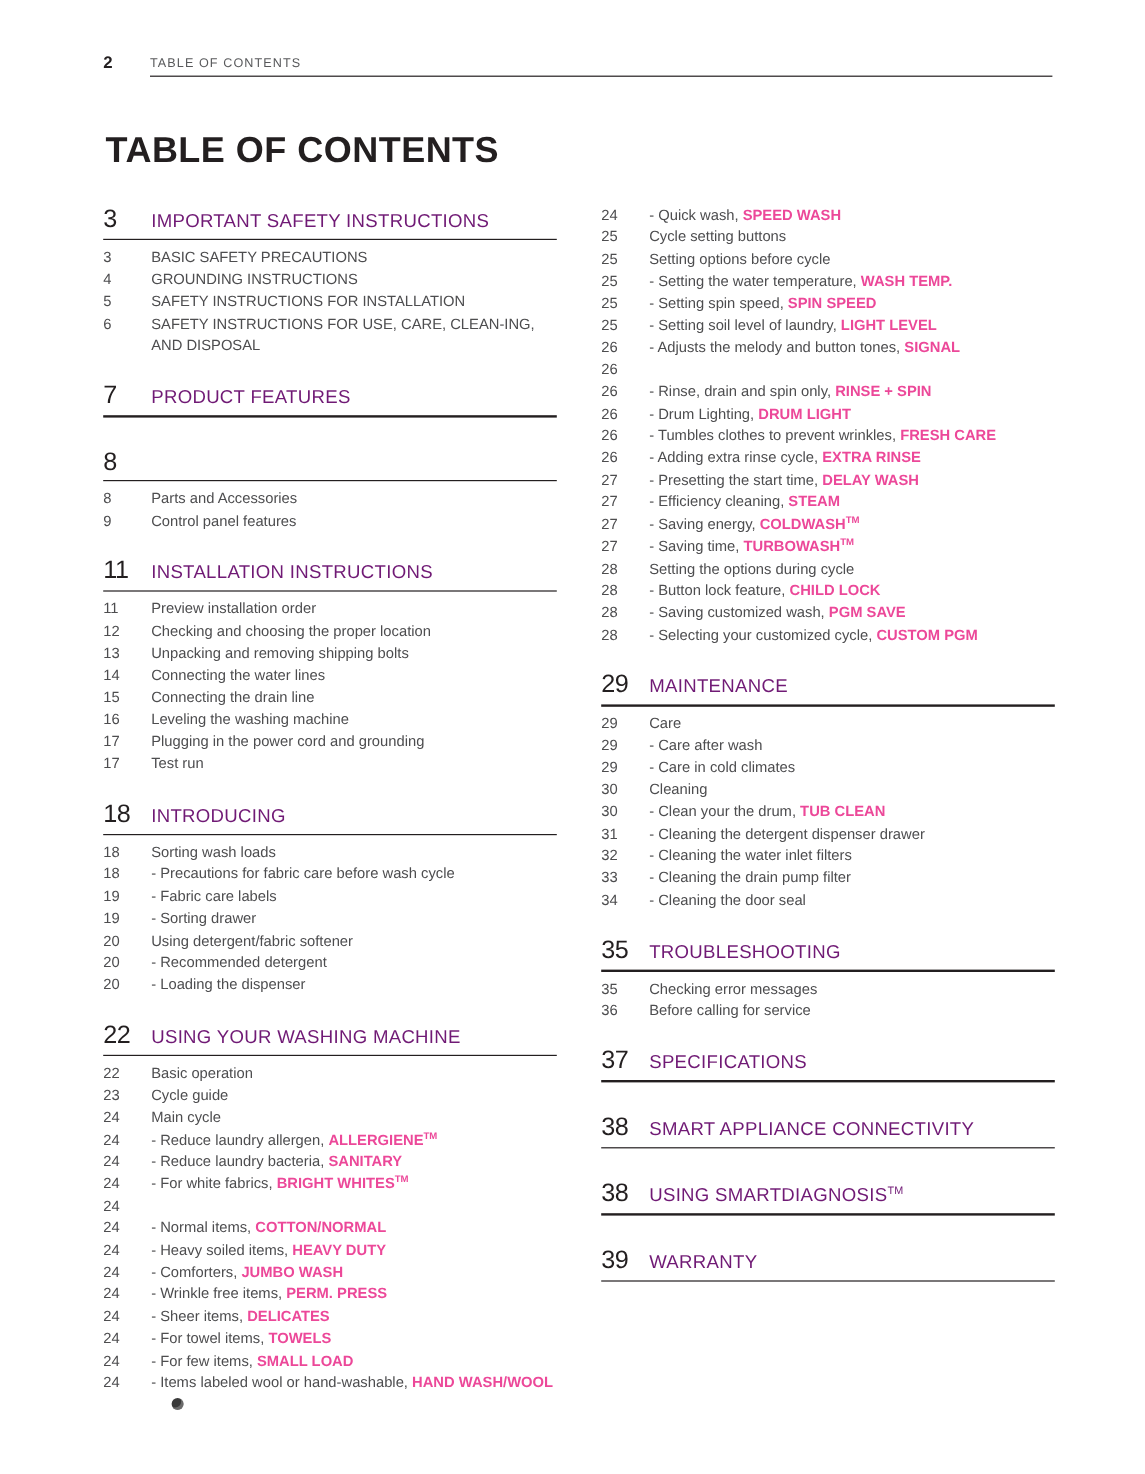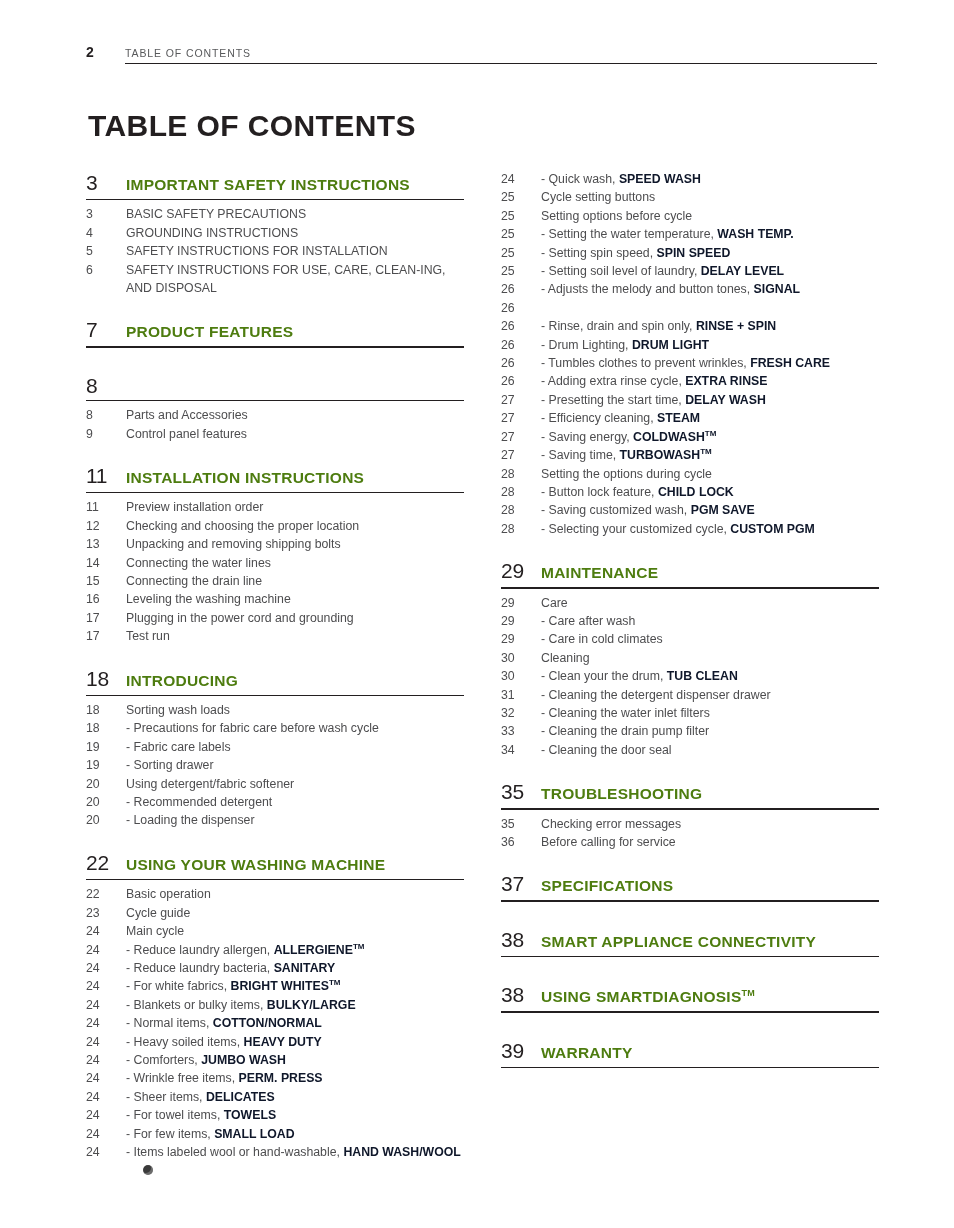--- a/index.html
+++ b/index.html
@@ -86,23 +86,23 @@
     width: 40px;
     flex: 0 0 40px;
     font-size: 21px;
     font-weight: 300;
     color: #231f20;
     line-height: 26px;
     letter-spacing: -0.3px;
   }
   .section-title {
     font-size: 15.5px;
-    font-weight: bold;
+    font-weight: normal;
     letter-spacing: 0.25px;
-    color: #4d7c0f;
+    color: #701a75;
     line-height: 26px;
     white-space: nowrap;
   }
   .section-title sup {
     font-size: 9px;
     vertical-align: super;
     line-height: 0;
   }
   .section-rule {
     width: 100%;
@@ -126,21 +126,21 @@
     color: #4d4d4f;
   }
   .entry-text {
     flex: 1 1 auto;
   }
   .entry-text.sub {
     padding-left: 14px;
     text-indent: -14px;
   }
   .entry-text b {
-    color: #0f172a;
+    color: #ec4899;
     font-weight: bold;
   }
   .entry-text sup {
     font-size: 8px;
     vertical-align: super;
     line-height: 0;
     font-weight: bold;
   }
 
   .gap { height: 20px; }
@@ -317,21 +317,20 @@
       <div class="entry">
         <div class="entry-num">24</div>
         <div class="entry-text sub">- Reduce laundry bacteria, <b>SANITARY</b></div>
       </div>
       <div class="entry">
         <div class="entry-num">24</div>
         <div class="entry-text sub">- For white fabrics, <b>BRIGHT WHITES<sup>TM</sup></b></div>
       </div>
       <div class="entry">
         <div class="entry-num">24</div>
-        <div class="entry-text sub">- Blankets or bulky items, <b>BULKY/LARGE</b></div>
       </div>
       <div class="entry">
         <div class="entry-num">24</div>
         <div class="entry-text sub">- Normal items, <b>COTTON/NORMAL</b></div>
       </div>
       <div class="entry">
         <div class="entry-num">24</div>
         <div class="entry-text sub">- Heavy soiled items, <b>HEAVY DUTY</b></div>
       </div>
       <div class="entry">
@@ -377,21 +376,21 @@
       <div class="entry">
         <div class="entry-num">25</div>
         <div class="entry-text sub">- Setting the water temperature, <b>WASH TEMP.</b></div>
       </div>
       <div class="entry">
         <div class="entry-num">25</div>
         <div class="entry-text sub">- Setting spin speed, <b>SPIN SPEED</b></div>
       </div>
       <div class="entry">
         <div class="entry-num">25</div>
-        <div class="entry-text sub">- Setting soil level of laundry, <b>DELAY LEVEL</b></div>
+        <div class="entry-text sub">- Setting soil level of laundry, <b>LIGHT LEVEL</b></div>
       </div>
       <div class="entry">
         <div class="entry-num">26</div>
         <div class="entry-text sub">- Adjusts the melody and button tones, <b>SIGNAL</b></div>
       </div>
       <div class="entry">
         <div class="entry-num">26</div>
       </div>
       <div class="entry">
         <div class="entry-num">26</div>

